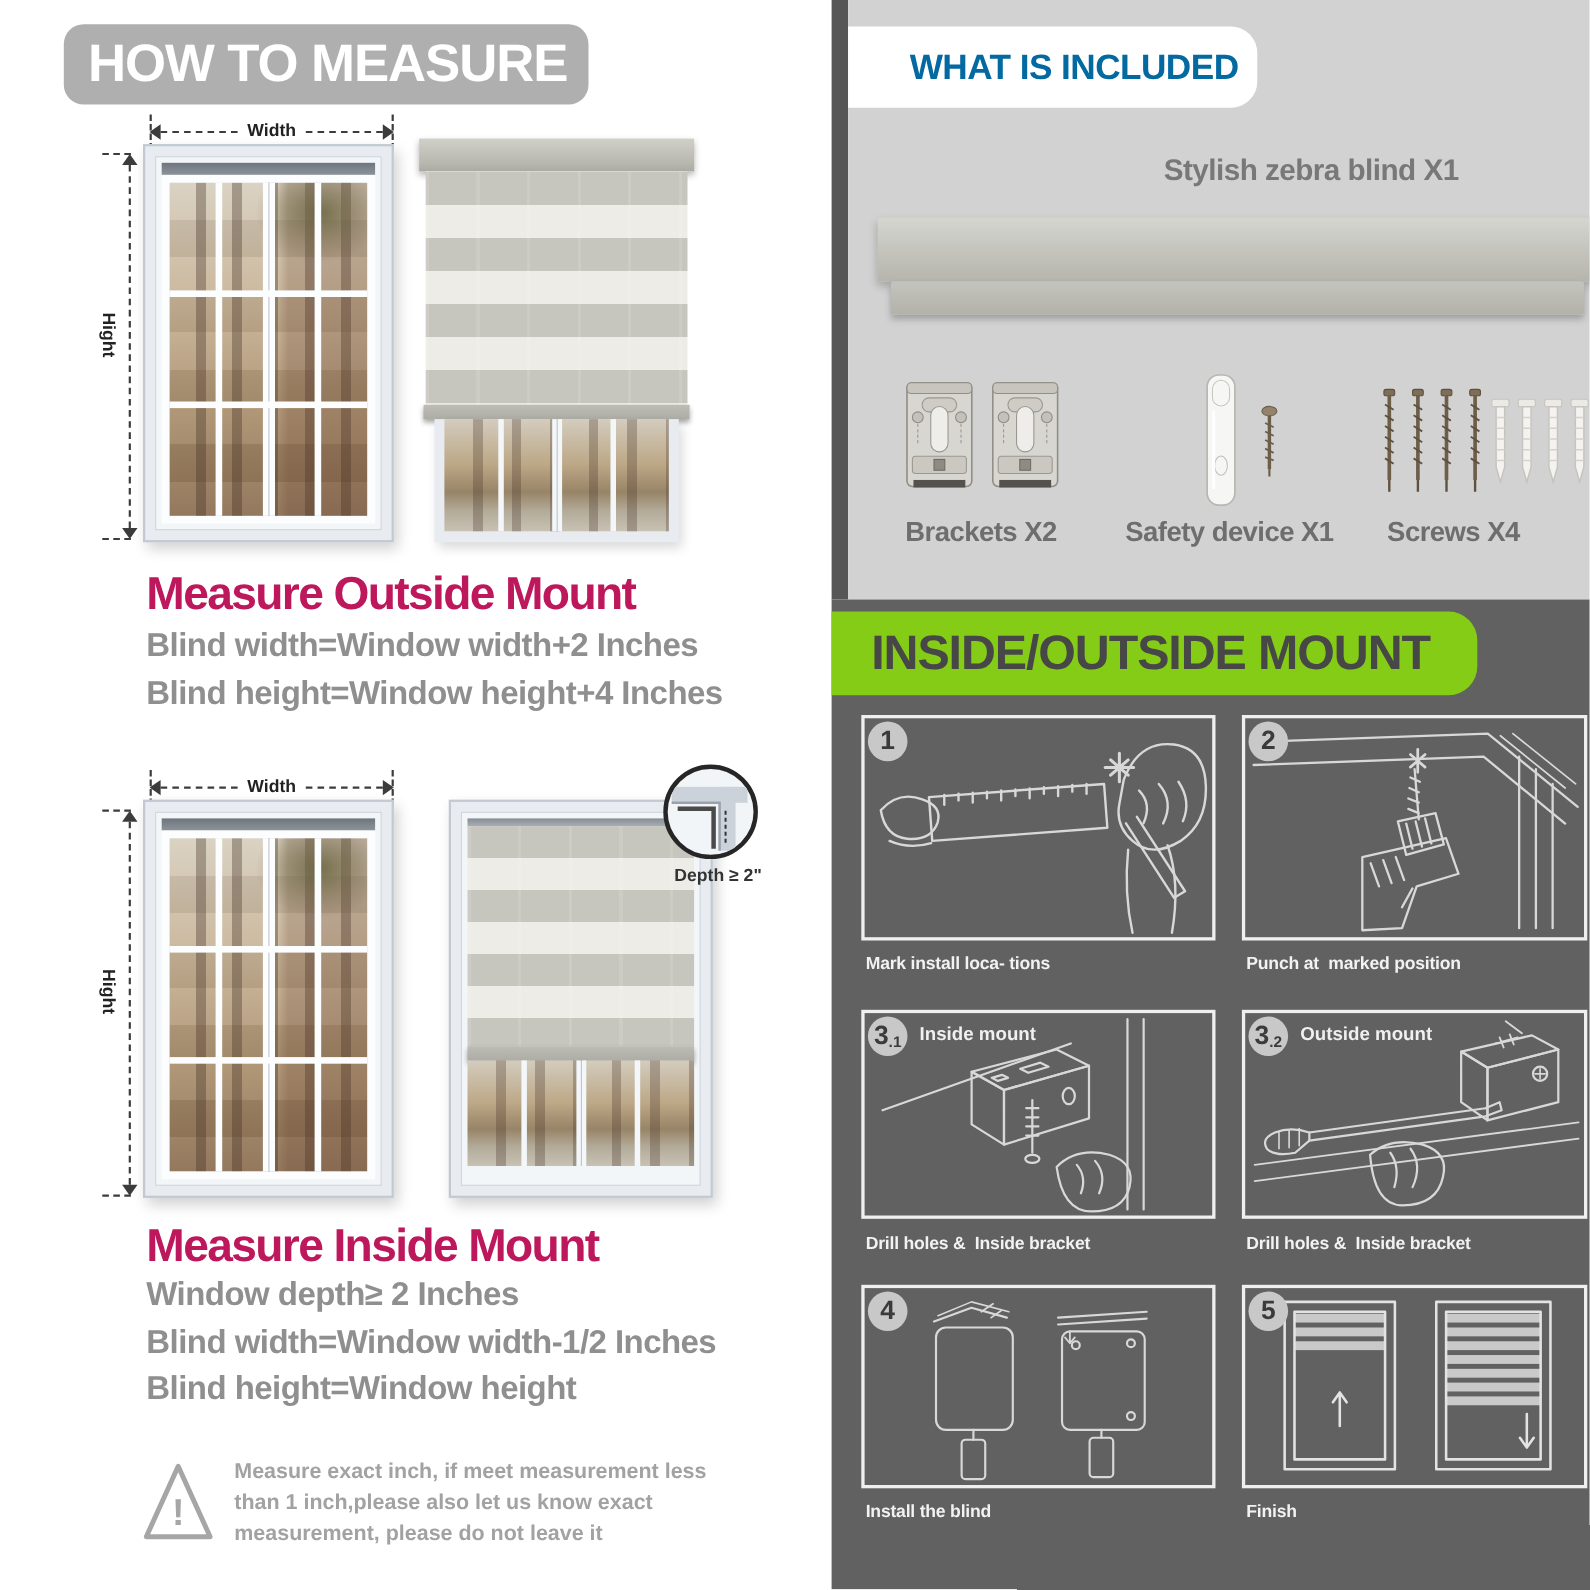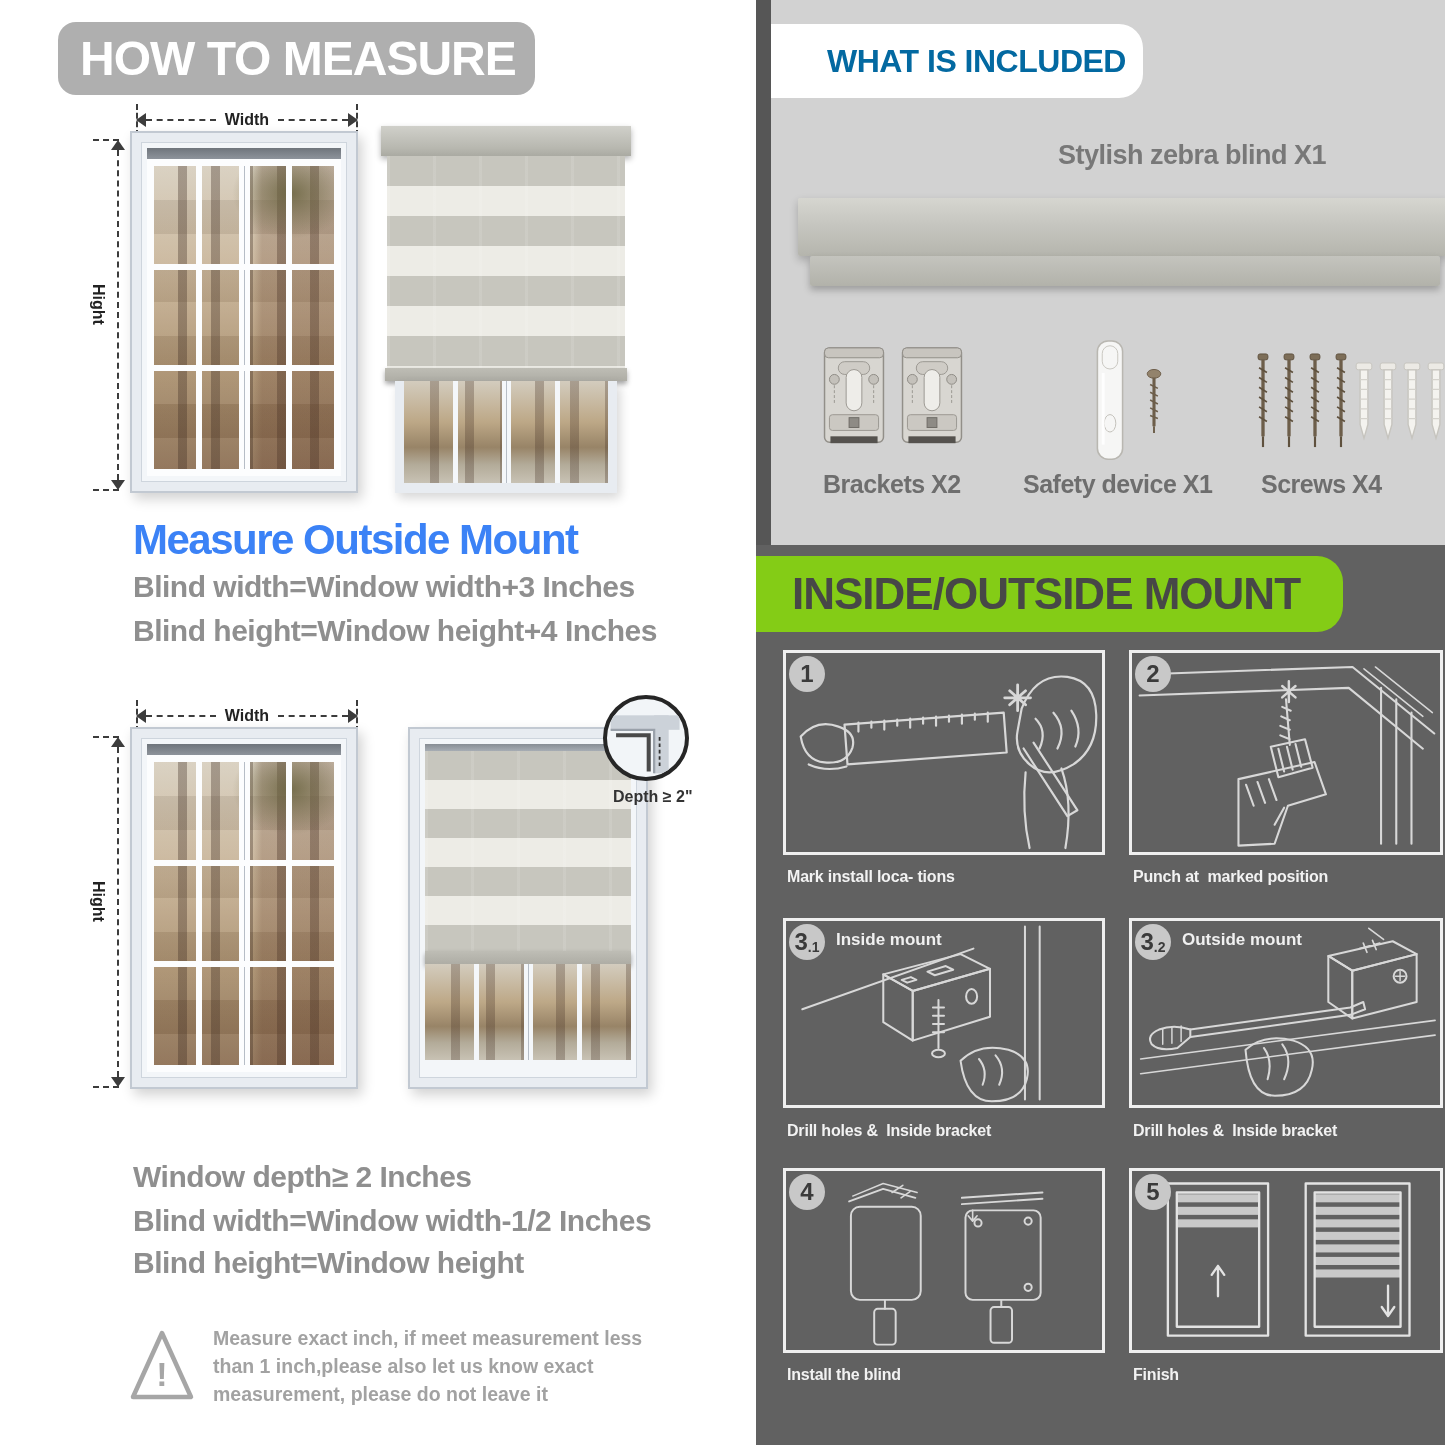--- a/index.html
+++ b/index.html
@@ -26,21 +26,21 @@
     line-height:74px; padding-left:56px;
   }
   .hdr-mount {
     left:723px; top:556px; width:587px; height:76px;
     background:#84cc16; border-radius:0 26px 26px 0;
     color:#474747; font-size:44px; font-weight:bold; letter-spacing:-1px;
     line-height:76px; padding-left:36px;
   }
 
   
-  .blk-title { color:#3b82f6; font-size:42px; font-weight:bold; letter-spacing:-1.5px; white-space:nowrap;text-align:center; }
+  .blk-title { color:#be185d; font-size:42px; font-weight:bold; letter-spacing:-1.5px; white-space:nowrap;text-align:center; }
   .blk-line  { color:#8f8f8f; font-size:30px; font-weight:bold; letter-spacing:-0.5px; white-space:nowrap; }
   .warn-text { color:#a2a2a2; font-size:19.5px; font-weight:bold; line-height:28px; width:445px; }
 
   
   .warrow { display:flex; align-items:center; height:16px; }
   .warrow .seg { flex:1; border-top:2px dashed #3c3c3c; height:0; }
   .warrow .wlbl { font-size:16px; font-weight:bold; color:#222; padding:0 9px; }
   .tip { width:0; height:0; }
   .tip-l { border:7px solid transparent; border-left:0; border-right:10px solid #3c3c3c; }
   .tip-r { border:7px solid transparent; border-right:0; border-left:10px solid #3c3c3c; }
@@ -185,21 +185,21 @@
     <div class="wbehind">
       <div class="wb-glass photoB">
         <span class="wsep" style="left:calc(25% - 2.5px);"></span>
         <span class="wsep wsep-c"></span>
         <span class="wsep" style="left:calc(75% - 2.5px);"></span>
       </div>
     </div>
   </div>
 
   <div class="abs blk-title" style="left:100px; top:516px;">Measure Outside Mount</div>
-  <div class="abs blk-line" style="left:100px; top:570px;">Blind width=Window width+3 Inches</div>
+  <div class="abs blk-line" style="left:100px; top:570px;">Blind width=Window width+2 Inches</div>
   <div class="abs blk-line" style="left:100px; top:614px;">Blind height=Window height+4 Inches</div>
 
   <div class="abs warrow" style="left:103px; top:708px; width:222px;">
     <span class="vg vg-l"></span>
     <span class="tip tip-l"></span>
     <span class="seg"></span>
     <span class="wlbl">Width</span>
     <span class="seg"></span>
     <span class="tip tip-r"></span>
     <span class="vg vg-r"></span>
@@ -244,20 +244,21 @@
     <svg viewBox="0 0 86 86">
       <rect x="4" y="18" width="76" height="16" fill="#ccd2d9"></rect>
       <rect x="52" y="18" width="16" height="64" fill="#ccd2d9"></rect>
       <path d="M4,34 H52 V82" stroke="#9aa1aa" stroke-width="2.5" fill="none"></path>
       <path d="M10,40 H46 V80" stroke="#4a4a4a" stroke-width="4.5" fill="none"></path>
       <path d="M58,42 V74" stroke="#333" stroke-width="2" stroke-dasharray="4 3" fill="none"></path>
     </svg>
   </div>
   <div class="abs depth-lbl">Depth ≥ 2"</div>
 
+  <div class="abs blk-title" style="left:100px; top:1108px;">Measure Inside Mount</div>
   <div class="abs blk-line" style="left:100px; top:1160px;">Window depth≥ 2 Inches</div>
   <div class="abs blk-line" style="left:100px; top:1204px;">Blind width=Window width-1/2 Inches</div>
   <div class="abs blk-line" style="left:100px; top:1246px;">Blind height=Window height</div>
 
   <div class="abs warn-tri">
     <svg width="66" height="78" viewBox="0 0 66 78">
       <path d="M33,7 L62,71 L4,71 Z" fill="none" stroke="#a6a6a6" stroke-width="4.5" stroke-linejoin="round"></path>
       <text x="33" y="60" text-anchor="middle" font-size="34" font-weight="bold" fill="#a6a6a6" font-family="Liberation Sans, sans-serif">!</text>
     </svg>
   </div>

